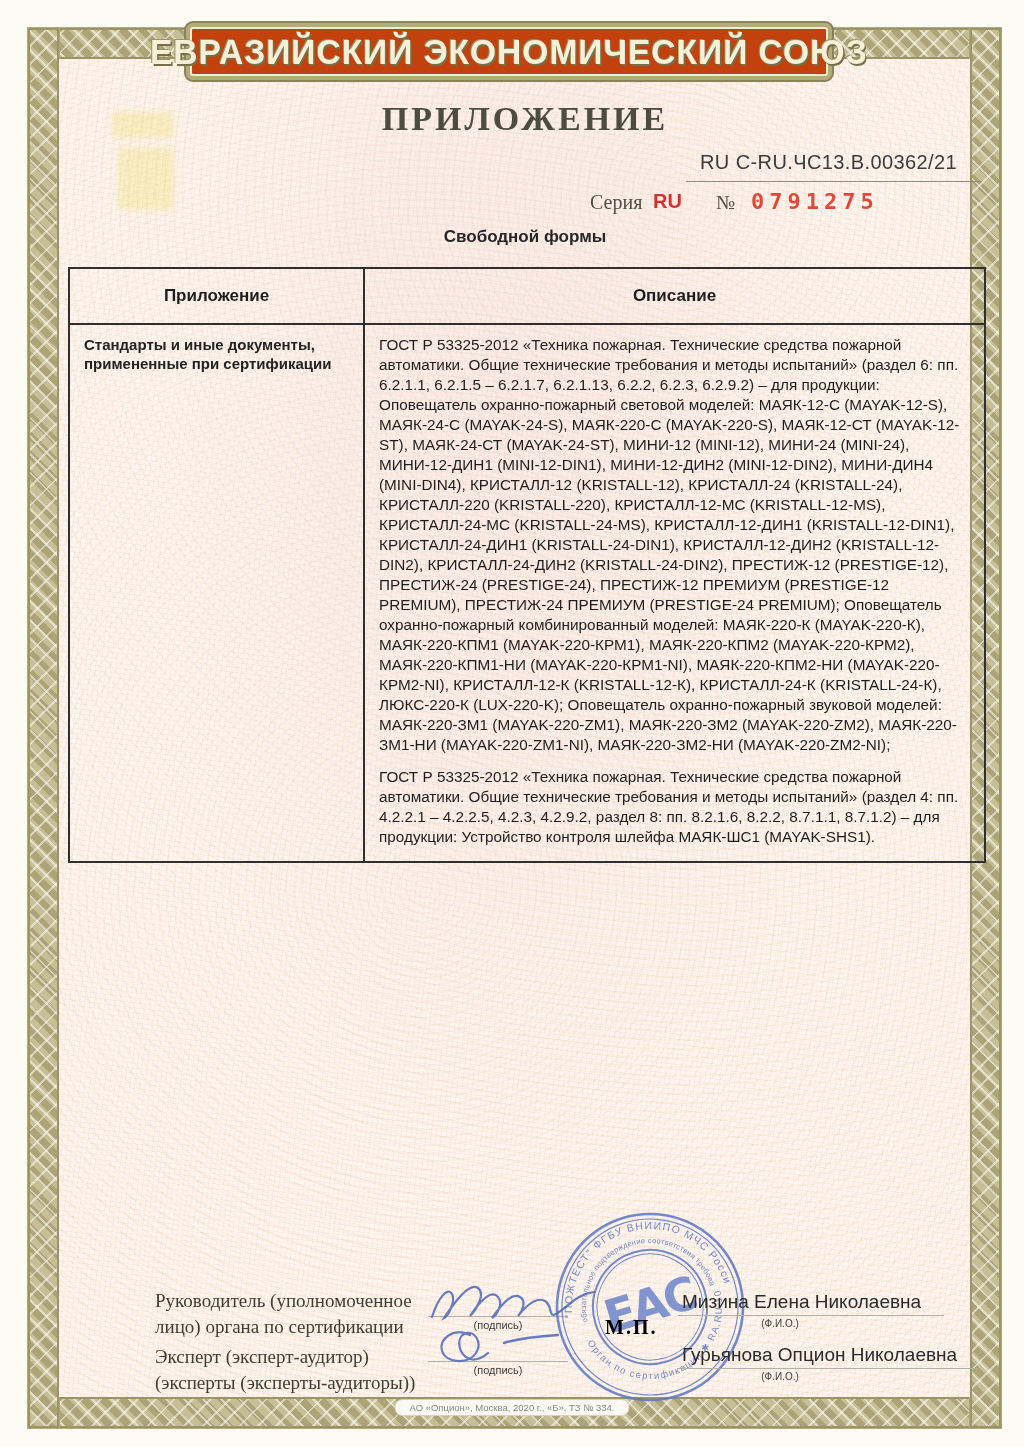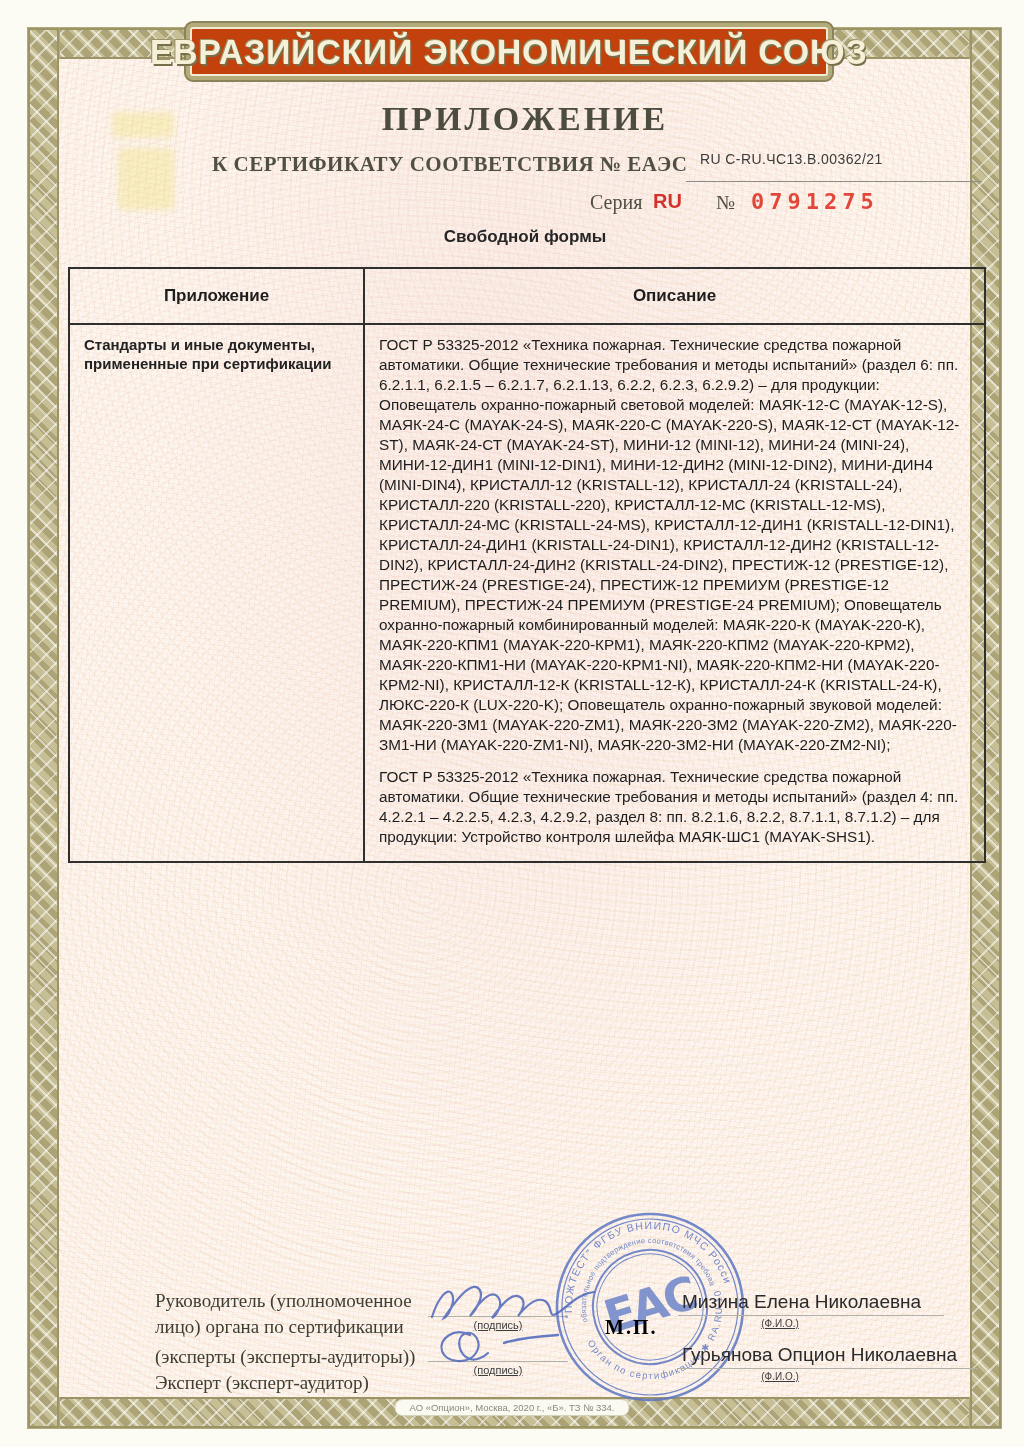--- a/index.html
+++ b/index.html
@@ -53,21 +53,21 @@
     position:absolute; left:68px; top:100px; width:914px; text-align:center;
     font-family:"Liberation Serif", serif; font-weight:bold; font-size:34px;
     letter-spacing:3px; color:#4c4c41;
   }
   .cert-label{
     position:absolute; left:212px; top:152px;
     font-family:"Liberation Serif", serif; font-weight:bold; font-size:21px; color:#4f4f45;
     letter-spacing:.5px;
   }
   .cert-number{
-    position:absolute; left:700px; top:151px; font-size:14px; color:#3b3b3b; letter-spacing:.4px;
+    position:absolute; left:700px; top:151px; font-size:20px; color:#3b3b3b; letter-spacing:.4px;
   }
   .cert-underline{position:absolute; left:686px; top:181px; width:296px; height:1px; background:#8d8d85;}
   .series-label{position:absolute; left:590px; top:191px; font-family:"Liberation Serif", serif; font-size:20px; color:#4f4f45;}
   .series-value{position:absolute; left:653px; top:190px; font-size:20px; font-weight:bold; color:#d2322b;}
   .number-sign{position:absolute; left:716px; top:191px; font-family:"Liberation Serif", serif; font-size:20px; color:#4f4f45;}
   .blank-number{
     position:absolute; left:751px; top:189px;
     font-family:"DejaVu Sans Mono", monospace; font-weight:bold; font-size:22px;
     letter-spacing:5px; color:#e2483a;
   }
@@ -95,21 +95,21 @@
   
   .sig-label{
     position:absolute; font-family:"Liberation Serif", serif; font-weight:normal;
     font-size:19px; line-height:26px; color:#3e3e33;
   }
   .lbl-leader{left:155px; top:1288px; width:330px;}
   .lbl-expert{left:155px; top:1344px; width:340px;}
   .sig-line{position:absolute; height:1px; background:#b1b1a8;}
   .line-sig1{left:428px; top:1316px; width:140px;}
   .line-sig2{left:428px; top:1361px; width:140px;}
-  .caption{position:absolute; font-size:11px; color:#3d3d3d;text-decoration:underline;}
+  .caption{position:absolute; font-size:11px; color:#3d3d3d;}
   .cap-sig1{left:428px; top:1319px; width:140px; text-align:center;}
   .cap-sig2{left:428px; top:1364px; width:140px; text-align:center;}
   .name{position:absolute; font-size:19px; color:#2a2a2a; z-index:4; white-space:nowrap;}
   .name1{left:682px; top:1291px;}
   .name2{left:682px; top:1344px;}
   .line-fio1{left:678px; top:1315px; width:266px; z-index:4;}
   .line-fio2{left:678px; top:1368px; width:300px; z-index:4;}
   .cap-fio1{left:700px; top:1318px; width:160px; text-align:center; font-size:10px; z-index:4;}
   .cap-fio2{left:700px; top:1371px; width:160px; text-align:center; font-size:10px; z-index:4;}
   .mp{
@@ -141,21 +141,20 @@
 
   <div class="inner"></div>
   <div class="smudge smudge1"></div>
   <div class="smudge smudge2"></div>
 
   <div class="banner">
     <span class="banner-text">ЕВРАЗИЙСКИЙ ЭКОНОМИЧЕСКИЙ СОЮЗ</span>
   </div>
 
   <div class="title">ПРИЛОЖЕНИЕ</div>
-  <span class="cert-label">К СЕРТИФИКАТУ СООТВЕТСТВИЯ № ЕАЭС</span>
   <span class="cert-number">RU C-RU.ЧС13.B.00362/21</span>
   <div class="cert-underline"></div>
   <span class="series-label">Серия</span>
   <span class="series-value">RU</span>
   <span class="number-sign">№</span>
   <span class="blank-number">0791275</span>
   <div class="form-note">Свободной формы</div>
 
   <div class="tbl">
     <div class="th th-app">Приложение</div>
@@ -165,22 +164,22 @@
       <p>ГОСТ Р 53325-2012 «Техника пожарная. Технические средства пожарной автоматики. Общие технические требования и методы испытаний» (раздел 6: пп. 6.2.1.1, 6.2.1.5 – 6.2.1.7, 6.2.1.13, 6.2.2, 6.2.3, 6.2.9.2) – для продукции: Оповещатель охранно-пожарный световой моделей: МАЯК-12-С (MAYAK-12-S), МАЯК-24-С (MAYAK-24-S), МАЯК-220-С (MAYAK-220-S), МАЯК-12-СТ (MAYAK-12-ST), МАЯК-24-СТ (MAYAK-24-ST), МИНИ-12 (MINI-12), МИНИ-24 (MINI-24), МИНИ-12-ДИН1 (MINI-12-DIN1), МИНИ-12-ДИН2 (MINI-12-DIN2), МИНИ-ДИН4 (MINI-DIN4), КРИСТАЛЛ-12 (KRISTALL-12), КРИСТАЛЛ-24 (KRISTALL-24), КРИСТАЛЛ-220 (KRISTALL-220), КРИСТАЛЛ-12-МС (KRISTALL-12-MS), КРИСТАЛЛ-24-МС (KRISTALL-24-MS), КРИСТАЛЛ-12-ДИН1 (KRISTALL-12-DIN1), КРИСТАЛЛ-24-ДИН1 (KRISTALL-24-DIN1), КРИСТАЛЛ-12-ДИН2 (KRISTALL-12-DIN2), КРИСТАЛЛ-24-ДИН2 (KRISTALL-24-DIN2), ПРЕСТИЖ-12 (PRESTIGE-12), ПРЕСТИЖ-24 (PRESTIGE-24), ПРЕСТИЖ-12 ПРЕМИУМ (PRESTIGE-12 PREMIUM), ПРЕСТИЖ-24 ПРЕМИУМ (PRESTIGE-24 PREMIUM); Оповещатель охранно-пожарный комбинированный моделей: МАЯК-220-К (MAYAK-220-К), МАЯК-220-КПМ1 (MAYAK-220-КРМ1), МАЯК-220-КПМ2 (MAYAK-220-КРМ2), МАЯК-220-КПМ1-НИ (MAYAK-220-КРМ1-NI), МАЯК-220-КПМ2-НИ (MAYAK-220-КРМ2-NI), КРИСТАЛЛ-12-К (KRISTALL-12-К), КРИСТАЛЛ-24-К (KRISTALL-24-К), ЛЮКС-220-К (LUX-220-K); Оповещатель охранно-пожарный звуковой моделей: МАЯК-220-ЗМ1 (MAYAK-220-ZM1), МАЯК-220-ЗМ2 (MAYAK-220-ZM2), МАЯК-220-ЗМ1-НИ (MAYAK-220-ZM1-NI), МАЯК-220-ЗМ2-НИ (MAYAK-220-ZM2-NI);</p>
       <p>ГОСТ Р 53325-2012 «Техника пожарная. Технические средства пожарной автоматики. Общие технические требования и методы испытаний» (раздел 4: пп. 4.2.2.1 – 4.2.2.5, 4.2.3, 4.2.9.2, раздел 8: пп. 8.2.1.6, 8.2.2, 8.7.1.1, 8.7.1.2) – для продукции: Устройство контроля шлейфа МАЯК-ШС1 (MAYAK-SHS1).</p>
     </div>
   </div>
 
   <div class="sig-label lbl-leader">
     <span style="display:block">Руководитель (уполномоченное</span>
     <span style="display:block">лицо) органа по сертификации</span>
   </div>
   <div class="sig-label lbl-expert">
+    <span style="display:block">Эксперт (эксперт-аудитор)</span>
     <span style="display:block">(эксперты (эксперты-аудиторы))</span>
-    <span style="display:block">Эксперт (эксперт-аудитор)</span>
   </div>
 
   <div class="sig-line line-sig1"></div>
   <div class="caption cap-sig1">(подпись)</div>
   <div class="sig-line line-sig2"></div>
   <div class="caption cap-sig2">(подпись)</div>
 
   <svg class="handsig sig1" viewBox="0 0 180 52">
     <path d="M8,45 C14,26 24,14 28,22 C32,30 24,44 20,46 C32,28 46,10 54,16 C62,22 52,38 46,44 C58,26 68,18 74,25 C80,32 72,44 68,46 C78,32 88,20 96,25 C103,29 98,40 94,44 C102,34 112,24 121,29 C129,34 124,46 132,42 C142,37 152,22 170,20" fill="none" stroke="#4d66bb" stroke-width="2.2" stroke-linecap="round" opacity="0.85"></path>
   </svg>

